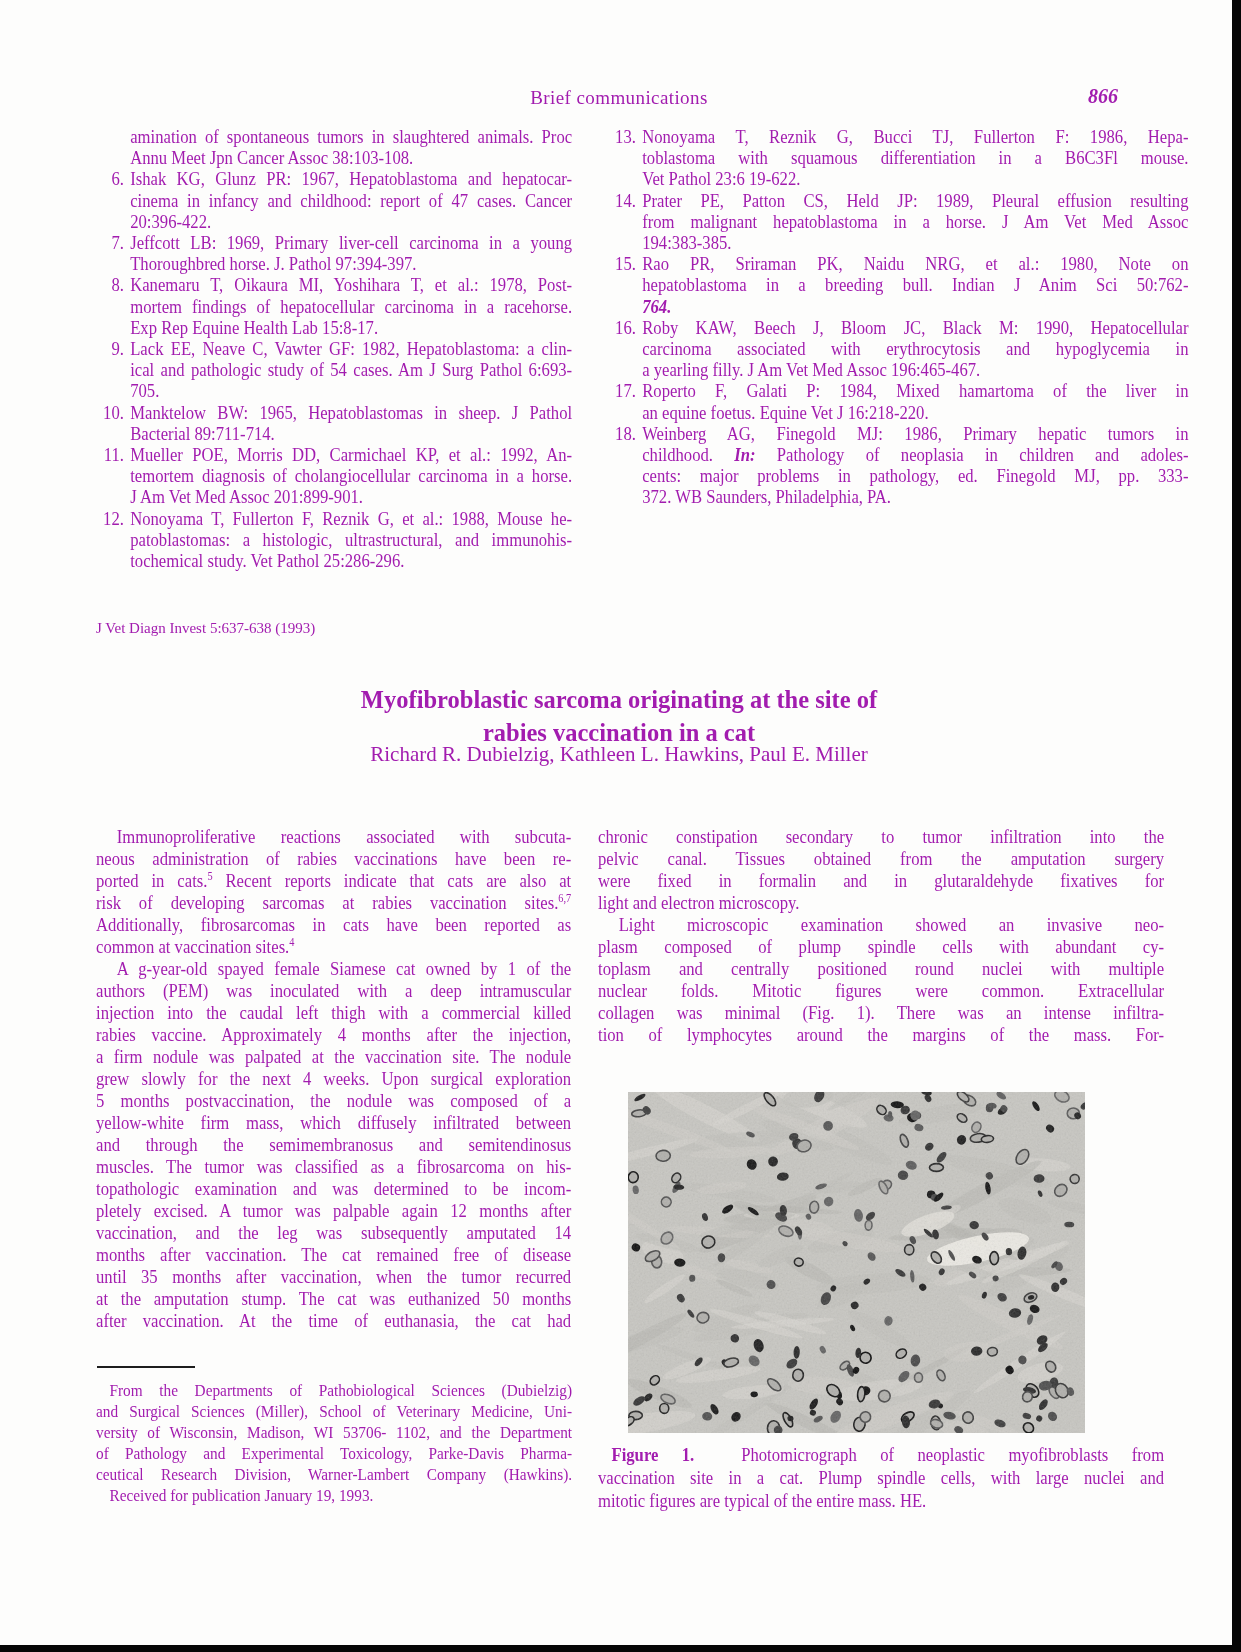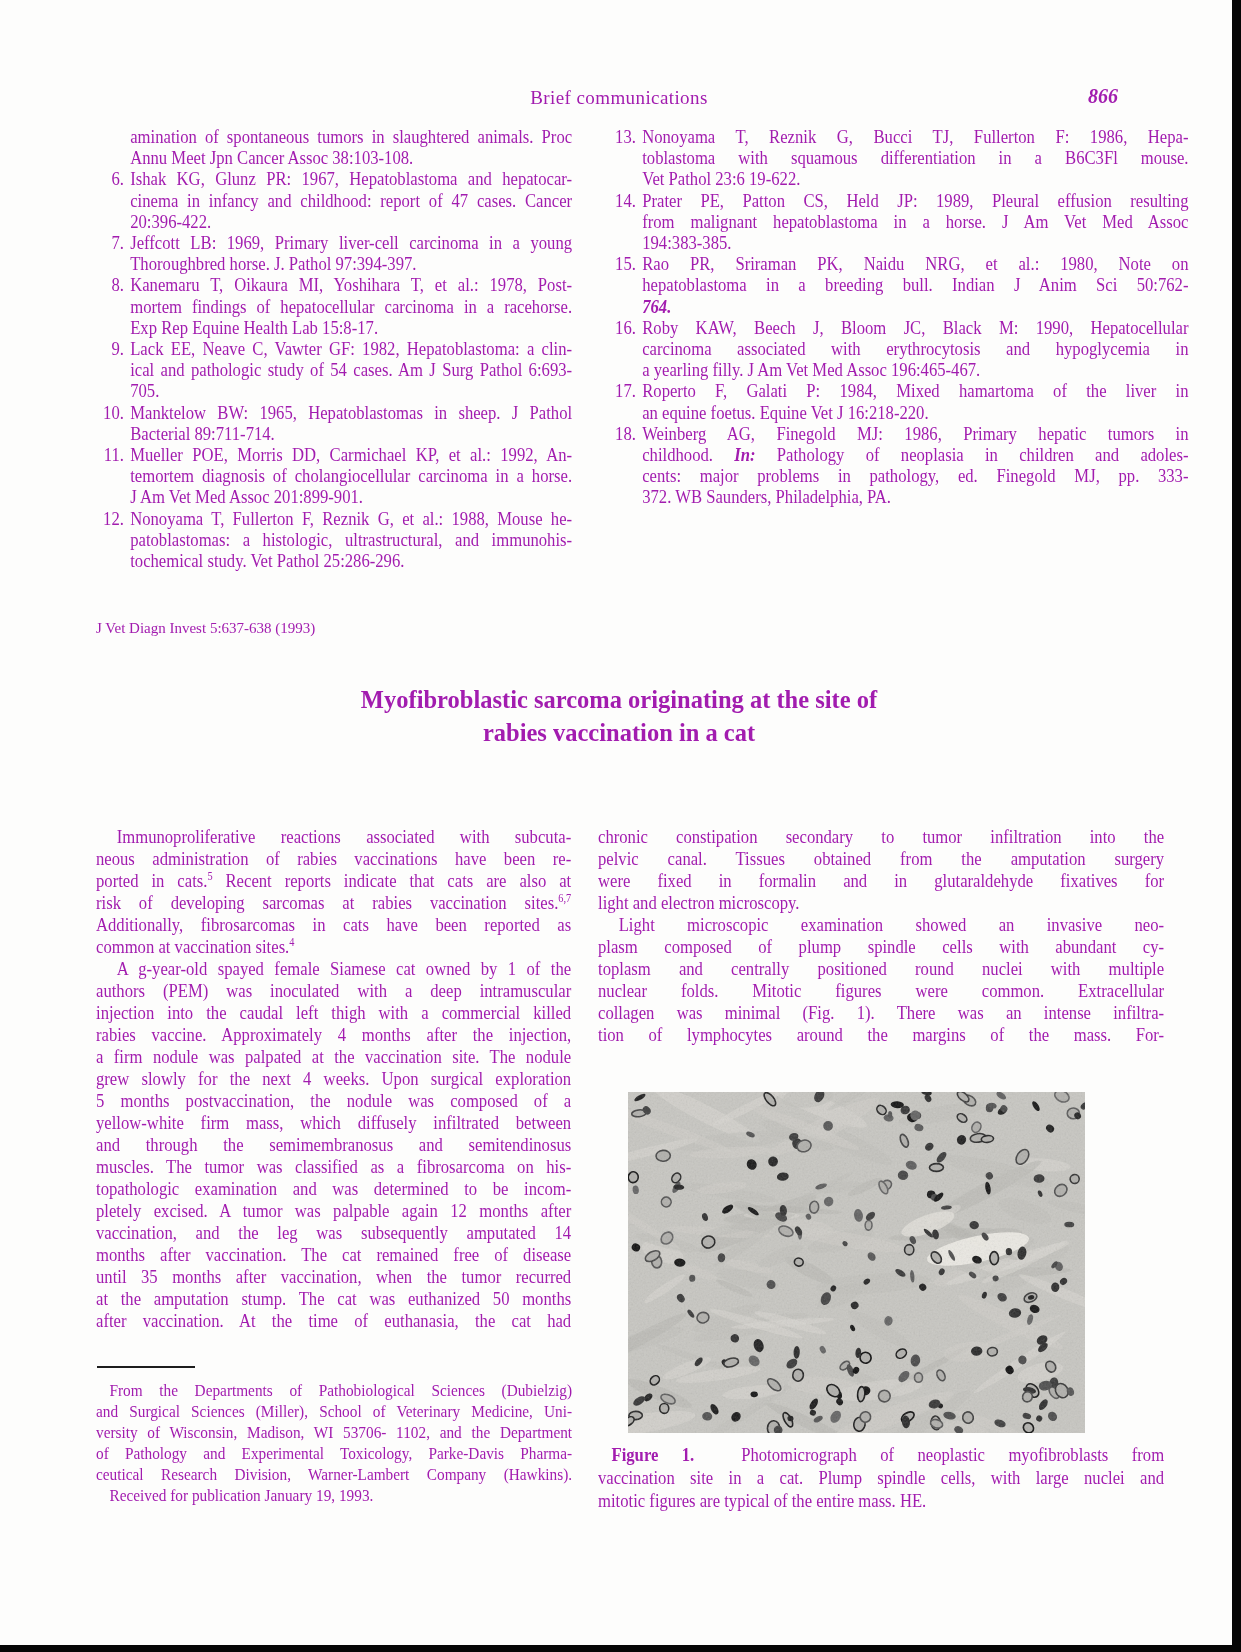--- a/index.html
+++ b/index.html
@@ -138,20 +138,21 @@
       </div>
     </div>
 
   <div class="journal-line">J Vet Diagn Invest 5:637-638 (1993)</div>
 
   <div class="title">
     <div>Myofibroblastic sarcoma originating at the site of</div>
     <div>rabies vaccination in a cat</div>
   </div>
 
+  <div class="authors">Richard R. Dubielzig, Kathleen L. Hawkins, Paul E. Miller</div>
 
   <div id="body-left" class="bodycol squish">
       <div>
         <div class="jl ind">Immunoproliferative reactions associated with subcuta-</div>
         <div class="jl">neous administration of rabies vaccinations have been re-</div>
         <div class="jl">ported in cats.<sup>5</sup> Recent reports indicate that cats are also at</div>
         <div class="jl">risk of developing sarcomas at rabies vaccination sites.<sup>6,7</sup></div>
         <div class="jl">Additionally, fibrosarcomas in cats have been reported as</div>
         <div class="ll">common at vaccination sites.<sup>4</sup></div>
       </div>

